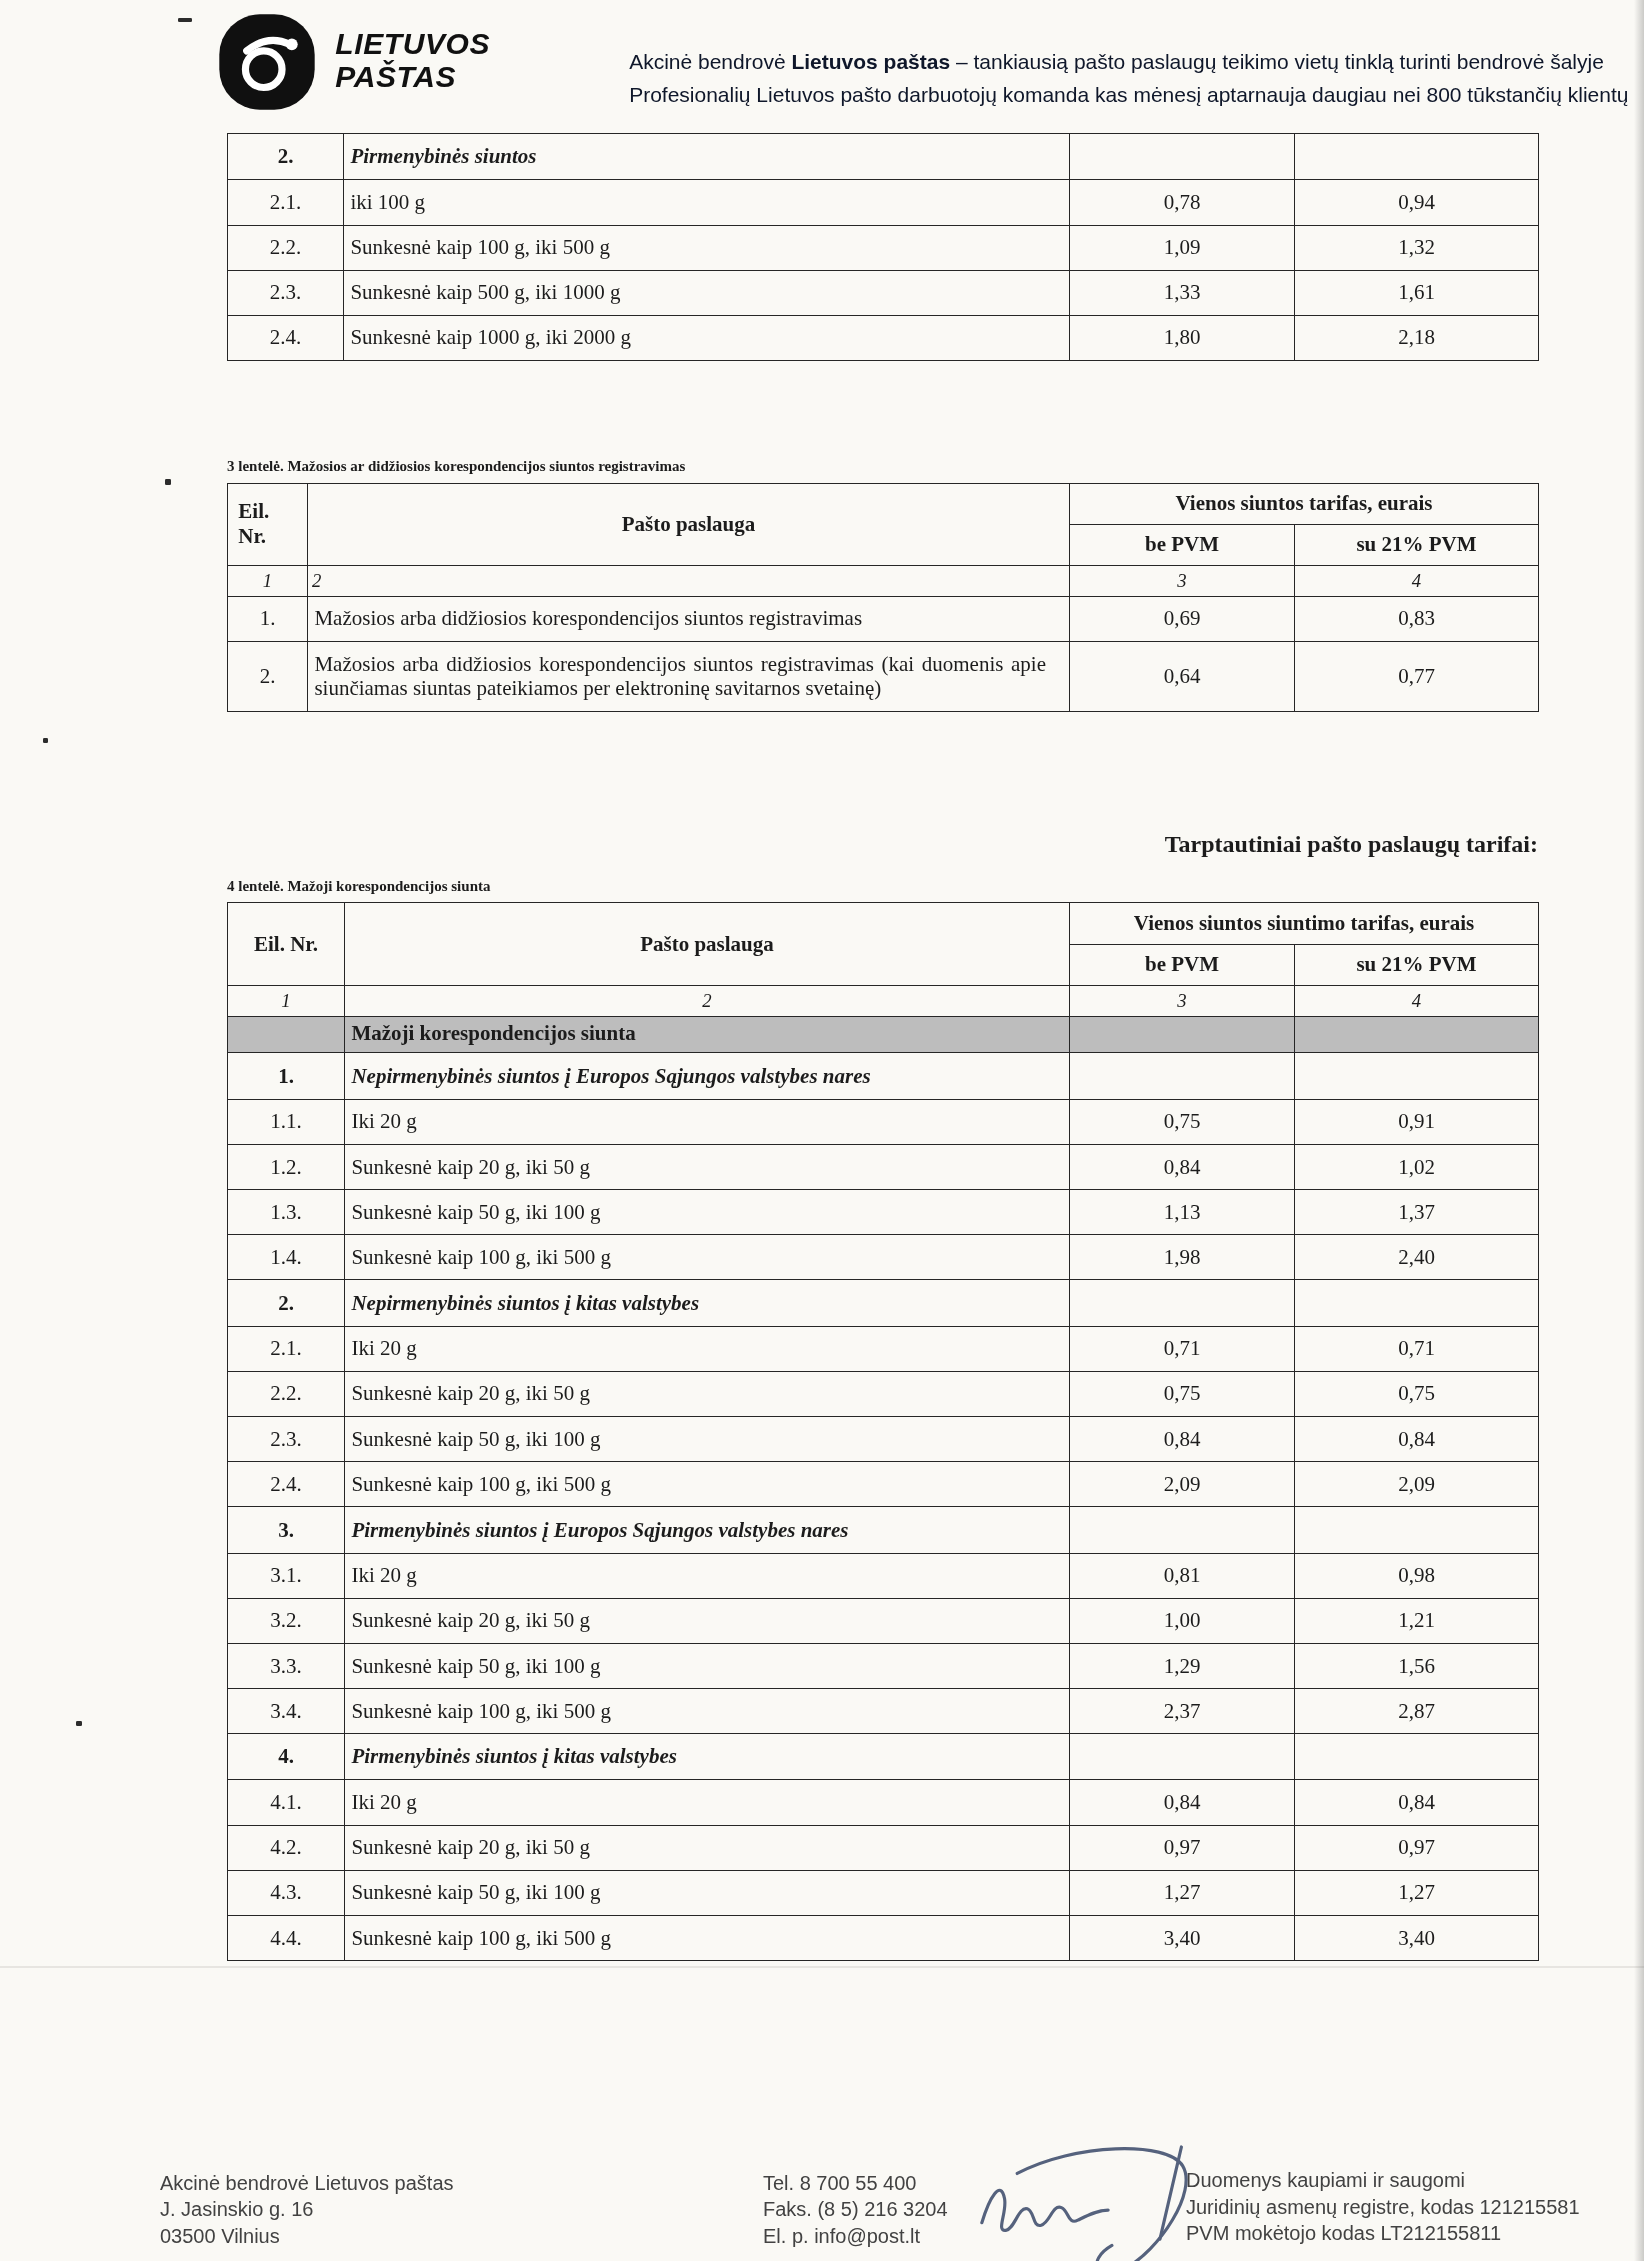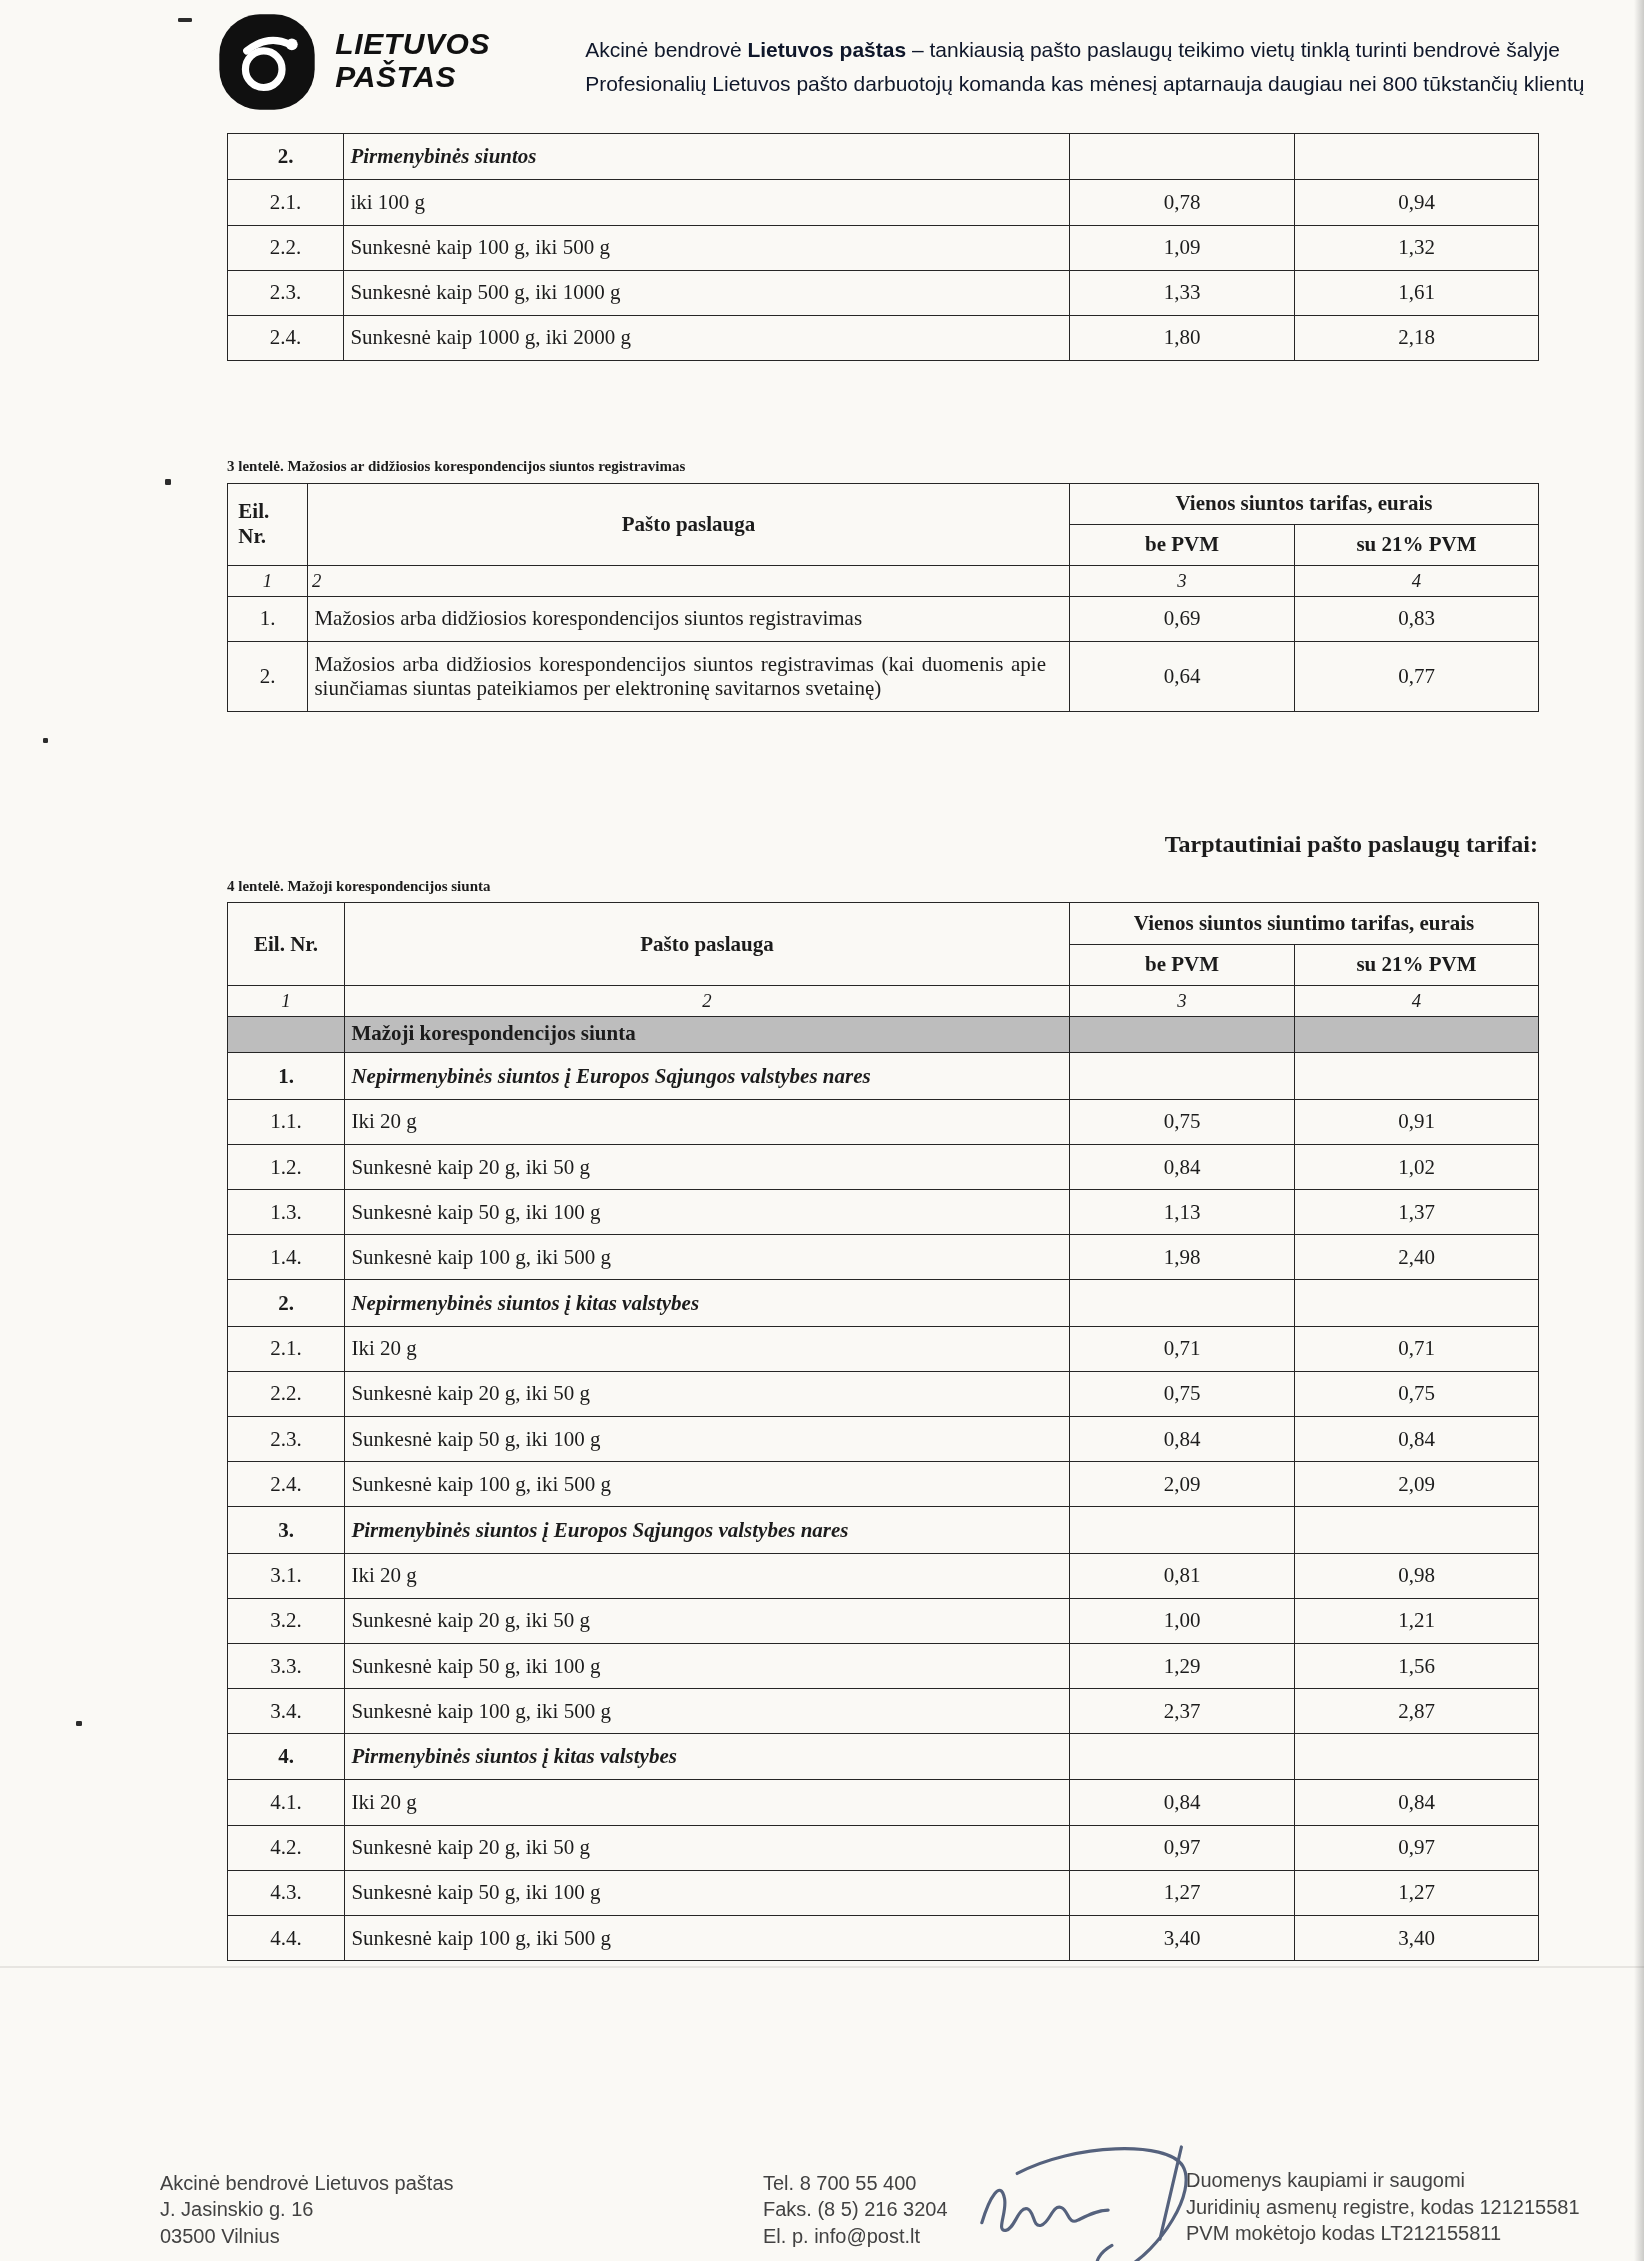--- a/index.html
+++ b/index.html
@@ -5,21 +5,21 @@
   html, body { margin: 0; padding: 0; }
   body {
     width: 1644px; height: 2261px; overflow: hidden;
     background: #faf9f5; color: #1c1c1c;
     font-family: "Liberation Serif", serif;
     position: relative;
   }
   .page { position: relative; width: 1644px; height: 2261px; padding-top: 13px; box-sizing: border-box; }
 
   
-  .header { display: flex; align-items: center; margin-left: 218px; }
+  .header { display: flex; align-items: flex-end; margin-left: 218px; gap: 44px; }
   .logo { display: flex; align-items: flex-start; }
   .logo-icon { width: 98px; height: 98px; flex: 0 0 auto; }
   .logo-text {
     font-family: "Liberation Sans", sans-serif;
     font-weight: bold; font-style: italic;
     font-size: 30px; line-height: 1.1; letter-spacing: 0.6px;
     margin-left: 19.3px; padding-top: 14px; color: #111;
   }
   .tagline {
     font-family: "Liberation Sans", sans-serif;

